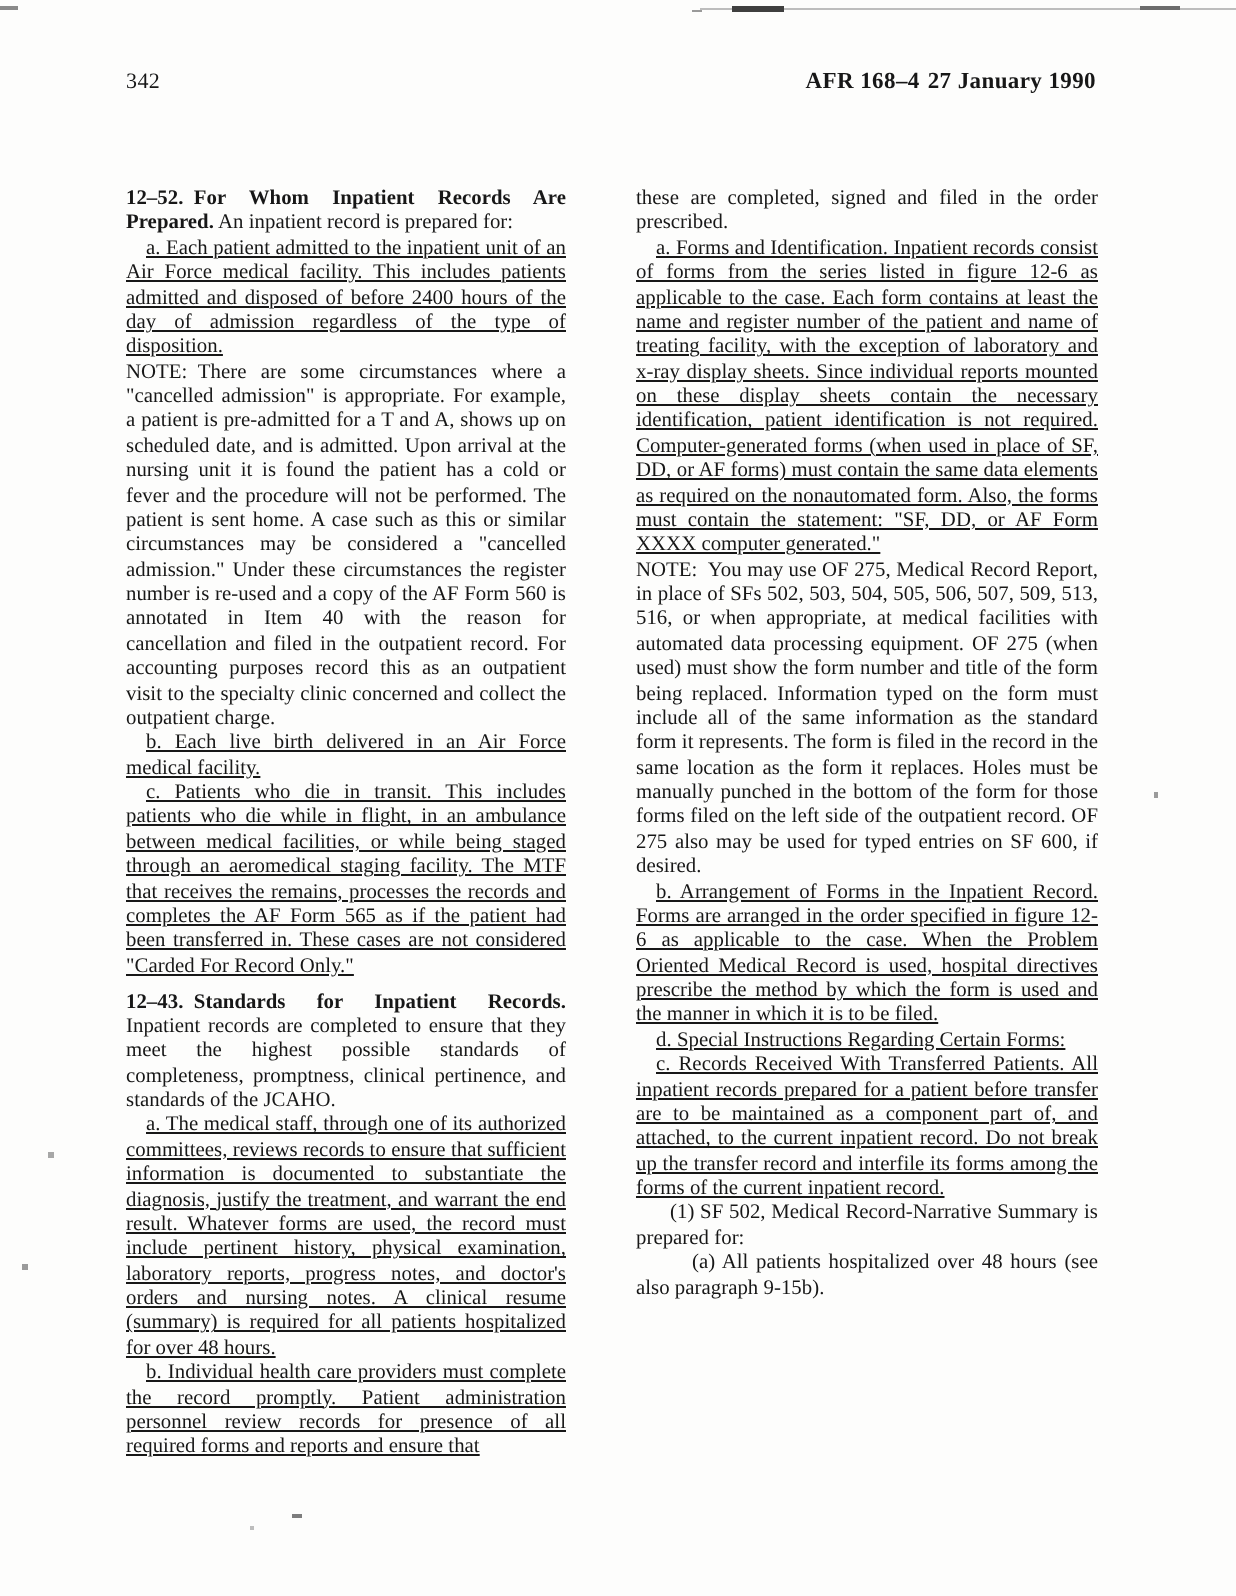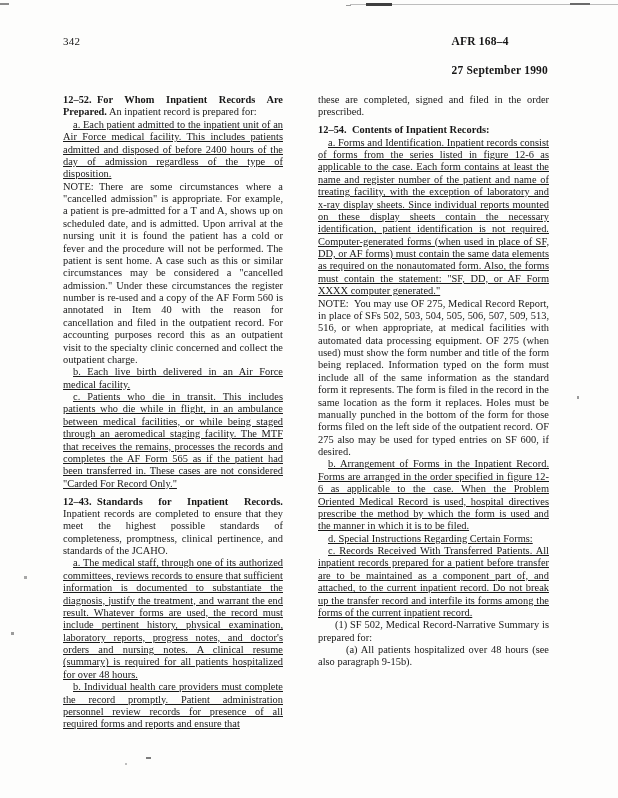--- a/index.html
+++ b/index.html
@@ -26,25 +26,24 @@
     top: 35px;
     font-size: 11px;
     font-weight: normal;
     letter-spacing: 0.2px;
   }
   .header-right {
     position: absolute;
     top: 35px;
     right: 70px;
     display: flex;
-    gap: 17px;
+    gap: 4px;
     font-size: 11.5px;
     font-weight: bold;
     letter-spacing: 0.2px;
-    flex-direction: column;
   }
   .col {
     position: absolute;
     top: 62px;
     text-align: justify;
     font-size: 10.4px;
     line-height: 12.38px;
     letter-spacing: 0.02px;
     margin-top: 32px;
   }
@@ -60,36 +59,35 @@
 </style>
 </head>
 <body>
 
 <div class="page">
 
   <span class="page-number">342</span>
 
   <div class="header-right">
     <span>AFR 168–4</span>
-    <span>27 September 1990</span>
+    <span>27 January 1990</span>
   </div>
 
   <div class="col" id="col-left">
       <p class="para flush"><span class="bold">12–52. For Whom Inpatient Records Are Prepared.</span><span> An inpatient record is prepared for:</span></p>
       <p class="para indent"><span>a. Each patient admitted to the inpatient unit of an Air Force medical facility. This includes patients admitted and disposed of before 2400 hours of the day of admission regardless of the type of disposition.</span></p>
       <p class="para flush"><span>NOTE: There are some circumstances where a "cancelled admission" is appropriate. For example, a patient is pre-admitted for a T and A, shows up on scheduled date, and is admitted. Upon arrival at the nursing unit it is found the patient has a cold or fever and the procedure will not be performed. The patient is sent home. A case such as this or similar circumstances may be considered a "cancelled admission." Under these circumstances the register number is re-used and a copy of the AF Form 560 is annotated in Item 40 with the reason for cancellation and filed in the outpatient record. For accounting purposes record this as an outpatient visit to the specialty clinic concerned and collect the outpatient charge.</span></p>
       <p class="para indent"><span>b. Each live birth delivered in an Air Force medical facility.</span></p>
       <p class="para indent"><span>c. Patients who die in transit. This includes patients who die while in flight, in an ambulance between medical facilities, or while being staged through an aeromedical staging facility. The MTF that receives the remains, processes the records and completes the AF Form 565 as if the patient had been transferred in. These cases are not considered "Carded For Record Only."</span></p>
       <p class="para flush space-before"><span class="bold">12–43. Standards for Inpatient Records.</span><span> Inpatient records are completed to ensure that they meet the highest possible standards of completeness, promptness, clinical pertinence, and standards of the JCAHO.</span></p>
       <p class="para indent"><span>a. The medical staff, through one of its authorized committees, reviews records to ensure that sufficient information is documented to substantiate the diagnosis, justify the treatment, and warrant the end result. Whatever forms are used, the record must include pertinent history, physical examination, laboratory reports, progress notes, and doctor's orders and nursing notes. A clinical resume (summary) is required for all patients hospitalized for over 48 hours.</span></p>
       <p class="para indent"><span>b. Individual health care providers must complete the record promptly. Patient administration personnel review records for presence of all required forms and reports and ensure that</span></p>
     </div>
   <div class="col" id="col-right">
       <p class="para flush"><span>these are completed, signed and filed in the order prescribed.</span></p>
-      <p class="para flush space-before"><span class="bold">12–54. Contents of Inpatient Records:</span></p>
       <p class="para indent"><span>a. Forms and Identification. Inpatient records consist of forms from the series listed in figure 12-6 as applicable to the case. Each form contains at least the name and register number of the patient and name of treating facility, with the exception of laboratory and x-ray display sheets. Since individual reports mounted on these display sheets contain the necessary identification, patient identification is not required. Computer-generated forms (when used in place of SF, DD, or AF forms) must contain the same data elements as required on the nonautomated form. Also, the forms must contain the statement: "SF, DD, or AF Form XXXX computer generated."</span></p>
       <p class="para flush"><span>NOTE: You may use OF 275, Medical Record Report, in place of SFs 502, 503, 504, 505, 506, 507, 509, 513, 516, or when appropriate, at medical facilities with automated data processing equipment. OF 275 (when used) must show the form number and title of the form being replaced. Information typed on the form must include all of the same information as the standard form it represents. The form is filed in the record in the same location as the form it replaces. Holes must be manually punched in the bottom of the form for those forms filed on the left side of the outpatient record. OF 275 also may be used for typed entries on SF 600, if desired.</span></p>
       <p class="para indent"><span>b. Arrangement of Forms in the Inpatient Record. Forms are arranged in the order specified in figure 12-6 as applicable to the case. When the Problem Oriented Medical Record is used, hospital directives prescribe the method by which the form is used and the manner in which it is to be filed.</span></p>
       <p class="para indent"><span>d. Special Instructions Regarding Certain Forms:</span></p>
       <p class="para indent"><span>c. Records Received With Transferred Patients. All inpatient records prepared for a patient before transfer are to be maintained as a component part of, and attached, to the current inpatient record. Do not break up the transfer record and interfile its forms among the forms of the current inpatient record.</span></p>
       <p class="para indent2"><span>(1) SF 502, Medical Record-Narrative Summary is prepared for:</span></p>
       <p class="para indent3"><span>(a) All patients hospitalized over 48 hours (see also paragraph 9-15b).</span></p>
     </div>
 
   <div class="artifact" style="left:0; top:3px; width:9px; height:2px; background:#8a8a8a;"></div>

